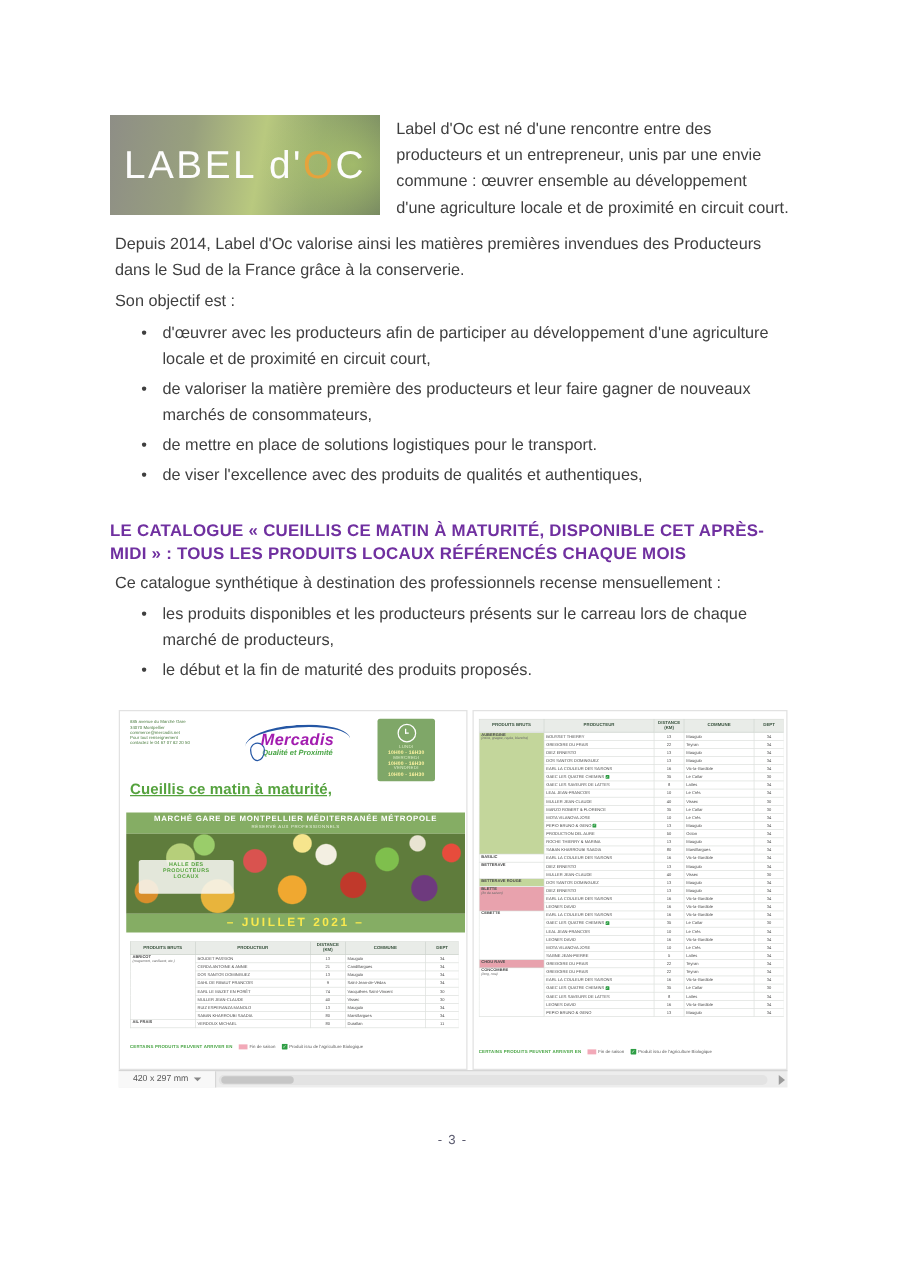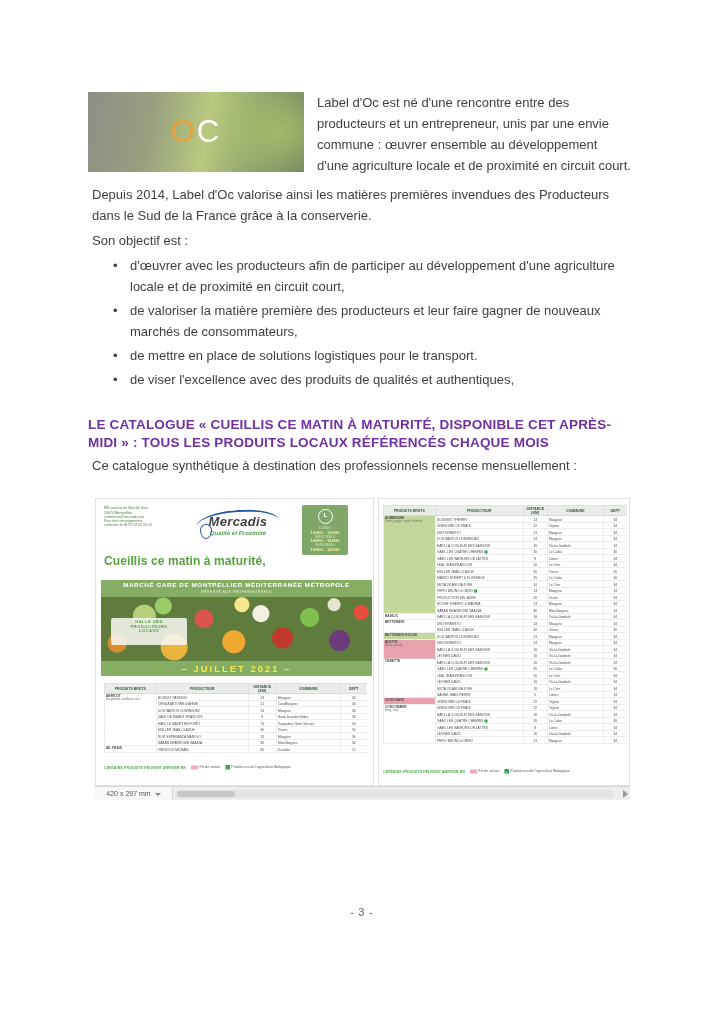--- a/index.html
+++ b/index.html
@@ -30,34 +30,34 @@
   .page-right{left:283px;width:252px;height:288px;}
 
   .s50{transform:scale(.5);transform-origin:0 0;width:200%;}
 
   
   .addr{position:absolute;left:8px;top:7px;width:80px;height:44px;overflow:hidden;}
   .addr .s50{font-size:7px;line-height:8.5px;color:#4a7c3f;width:160px;}
   .mercadis{position:absolute;left:94px;top:9px;width:96px;text-align:center;}
   .merc-swoosh{position:absolute;left:6px;top:2px;width:84px;height:18px;border:solid #2456a4;
         border-width:2.5px 0 0 0;border-radius:100% 100% 0 0/140% 140% 0 0;transform:rotate(-4deg);}
-  .merc-name{position:relative;z-index:2;color:#404040;font-weight:bold;font-style:italic;font-size:13px;letter-spacing:.3px;margin-top:6px;}
+  .merc-name{position:relative;z-index:2;color:#a21caf;font-weight:bold;font-style:italic;font-size:13px;letter-spacing:.3px;margin-top:6px;}
   .merc-sub{color:#4aa546;font-style:italic;font-weight:bold;font-size:6px;margin-top:1px;}
   .merc-shield{position:absolute;left:10px;top:16px;width:10px;height:13px;border:1px solid #2456a4;
         border-radius:50% 50% 50% 50%/40% 40% 60% 60%;background:rgba(255,255,255,.4);}
   .hours{position:absolute;left:206px;top:6px;width:46px;height:50px;background:#7fa768;border-radius:2px;text-align:center;overflow:hidden;}
   .clock{width:13px;height:13px;border:1.5px solid #fff;border-radius:50%;margin:4px auto 2px auto;position:relative;}
   .clock::before{content:"";position:absolute;left:5px;top:2.5px;width:1.5px;height:4px;background:#fff;}
   .clock::after{content:"";position:absolute;left:5px;top:5.5px;width:3.5px;height:1.5px;background:#fff;}
   .hours .s50{width:92px;}
   .hour-day{font-size:7px;color:#dcedc4;line-height:8px;letter-spacing:.5px;}
   .hour-time{font-size:8px;color:#fdf3a1;font-weight:bold;line-height:9px;letter-spacing:.3px;}
 
   .headline{position:absolute;left:8px;top:57px;width:266px;color:#55a23e;font-weight:bold;
-        font-size:12px;line-height:11.5px;letter-spacing:.1px;}
+        font-size:12px;line-height:11.5px;letter-spacing:.1px;text-decoration:underline;}
   .band{position:absolute;left:5px;top:81px;width:271px;height:17px;background:#85ad64;overflow:hidden;text-align:center;}
   .band .s50{width:542px;}
   .band-title{color:#fff;font-weight:bold;font-size:12.5px;line-height:20px;letter-spacing:1.2px;}
   .band-sub{color:#eef4e2;font-size:7px;line-height:8px;letter-spacing:1px;}
 
   .photo{position:absolute;left:5px;top:98px;width:271px;height:64px;background-color:#5f7c3c;
     background-image:
       radial-gradient(circle at 6% 72%,#d98e2b 0 9px,rgba(0,0,0,0) 10px),
       radial-gradient(circle at 16% 30%,#b6cf7a 0 11px,rgba(0,0,0,0) 12px),
       radial-gradient(circle at 27% 78%,#e8b43c 0 13px,rgba(0,0,0,0) 14px),
@@ -121,40 +121,45 @@
 </style>
 </head>
 <body>
 
 <div class="sheet">
   <div class="content">
 
     <div>
       <div class="logo">
         <div class="logo-text">
+            <span>LABEL d'</span>
             <span class="o">O</span>
             <span>C</span>
           </div>
       </div>
       <p class="para"><span>Label d'Oc</span><span> est né d'une rencontre entre des producteurs et un entrepreneur, unis par une envie commune : œuvrer ensemble au développement d'une agriculture locale et de proximité en circuit court.</span></p>
     </div>
     <div style="clear:both;"></div>
 
     <p class="para">Depuis 2014, Label d'Oc valorise ainsi les matières premières invendues des Producteurs dans le Sud de la France grâce à la conserverie.</p>
     <p class="para">Son objectif est :</p>
 
     <ul class="bullets">
       <li>d'œuvrer avec les producteurs afin de participer au développement d'une agriculture locale et de proximité en circuit court,</li>
       <li>de valoriser la matière première des producteurs et leur faire gagner de nouveaux marchés de consommateurs,</li>
       <li>de mettre en place de solutions logistiques pour le transport.</li>
       <li>de viser l'excellence avec des produits de qualités et authentiques,</li>
     </ul>
 
     <h2 class="heading">LE CATALOGUE « CUEILLIS CE MATIN À MATURITÉ, DISPONIBLE CET APRÈS-MIDI » : TOUS LES PRODUITS LOCAUX RÉFÉRENCÉS CHAQUE MOIS</h2>
     <p class="para">Ce catalogue synthétique à destination des professionnels recense mensuellement :</p>
+    <ul class="bullets">
+      <li>les produits disponibles et les producteurs présents sur le carreau lors de chaque marché de producteurs,</li>
+      <li>le début et la fin de maturité des produits proposés.</li>
+    </ul>
 
     <figure class="catalogue">
 
       <div class="cat-page page-left">
         <div class="addr">
           <div class="s50">
             <div>885 avenue du Marché Gare</div>
             <div>34070 Montpellier</div>
             <div>commerce@mercadis.net</div>
             <div>Pour tout renseignement</div>

